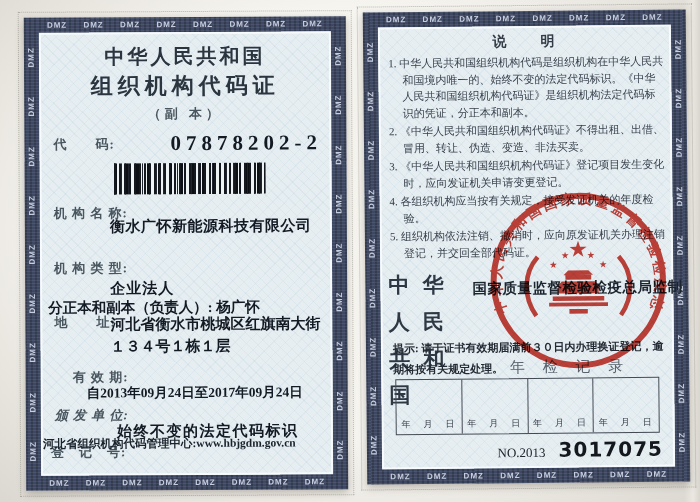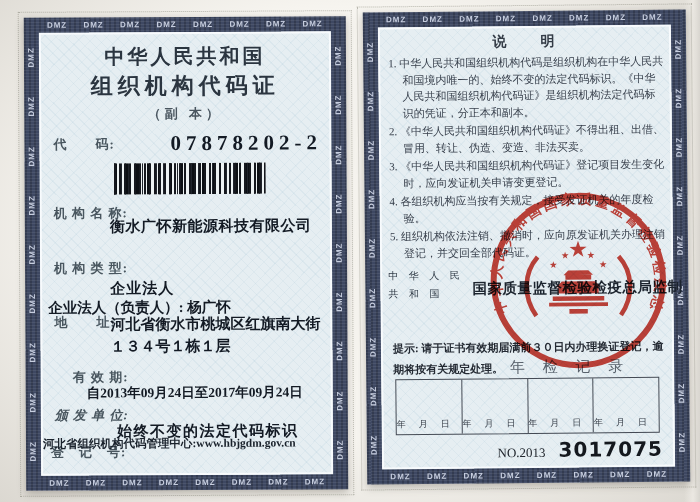--- a/index.html
+++ b/index.html
@@ -69,29 +69,29 @@
   .issuer-value{top:390px;left:76px;font-size:15px;letter-spacing:1.5px;}
   .admin-line{top:404px;left:2px;font-size:11.5px;font-weight:bold;color:#1a222c;white-space:nowrap;z-index:1;}
   .reg-label{top:411px;left:10px;z-index:0;}
   .reg-value{top:423px;left:72px;font-size:14px;letter-spacing:1px;}
 
   
   .rp-heading{top:7px;left:0;right:0;text-align:center;font-size:14px;font-weight:bold;letter-spacing:2px;color:#333b46;}
   .rp-items{top:28px;left:10px;right:6px;margin:0;padding:0;list-style:none;}
   .rp-items li{font-size:11px;line-height:1.5;color:#39414d;margin:0 0 2px 0;padding-left:14px;text-indent:-14px;}
   .authority-row{top:240px;left:8px;right:4px;display:flex;align-items:flex-start;}
-  .country-block{width:84px;flex:none;font-size:10px;font-weight:normal;color:#2e3844;line-height:1.75;letter-spacing:4px;}
+  .country-block{width:84px;flex:none;font-size:21px;font-weight:bold;color:#2e3844;line-height:1.75;letter-spacing:4px;}
   .authority-line{font-size:14.5px;font-weight:bold;color:#1c242e;margin-top:13px;white-space:nowrap;letter-spacing:0.5px;}
   .seal{top:163px;left:106px;width:184px;height:184px;z-index:5;mix-blend-mode:multiply;opacity:0.92;pointer-events:none;}
   .notice{top:313px;left:12px;width:278px;font-size:11px;line-height:1.55;color:#242a33;font-weight:bold;}
   .annual-title{font-size:15px;font-weight:normal;letter-spacing:7px;color:#59626c;margin-left:4px;}
   .check-table{top:352px;left:14px;width:262px;height:54px;display:flex;border:1px solid #444a54;}
   .check-cell{flex:1;border-right:1px solid #444a54;position:relative;}
   .check-cell:last-child{border-right:none;}
-  .check-cell .date-ph{position:absolute;bottom:3px;left:0;right:0;font-size:9px;color:#343b45;letter-spacing:2px;}
+  .check-cell .date-ph{position:absolute;bottom:3px;left:0;right:0;text-align:center;font-size:9px;color:#343b45;letter-spacing:2px;}
   .serial{top:412px;right:12px;text-align:right;white-space:nowrap;}
   .serial-prefix{font-size:13px;color:#22272e;font-family:Liberation Serif, serif;}
   .serial-number{font-size:20px;font-weight:bold;letter-spacing:1px;color:#14181e;margin-left:9px;font-family:"DejaVu Sans","Liberation Sans",sans-serif;}
 </style>
 </head>
 <body>
 
 <div class="page left-page">
   <div class="dmz-frame">
     <div class="dmz-strip strip-top">
@@ -147,21 +147,21 @@
 
     <div class="abs barcode"></div>
 
     <span class="abs lbl orgname-label">机 构 名 称:</span>
     <span class="abs val orgname-value">衡水广怀新能源科技有限公司</span>
 
     <span class="abs lbl orgtype-label">机 构 类 型:</span>
     <span class="abs val orgtype-value">企业法人</span>
 
     <div class="abs legalrep-line">
-      <span>企业法人（负责人）:</span>
+      <span>分正本和副本（负责人）:</span>
       <span>杨广怀</span>
     </div>
 
     <span class="abs lbl addr-label">地　　址:</span>
     <span class="abs val addr-value">河北省衡水市桃城区红旗南大街１３４号１栋１层</span>
 
     <span class="abs lbl valid-label">有 效 期:</span>
     <span class="abs val valid-value">自2013年09月24日至2017年09月24日</span>
 
     <span class="abs lbl issuer-label">颁 发 单 位:</span>

